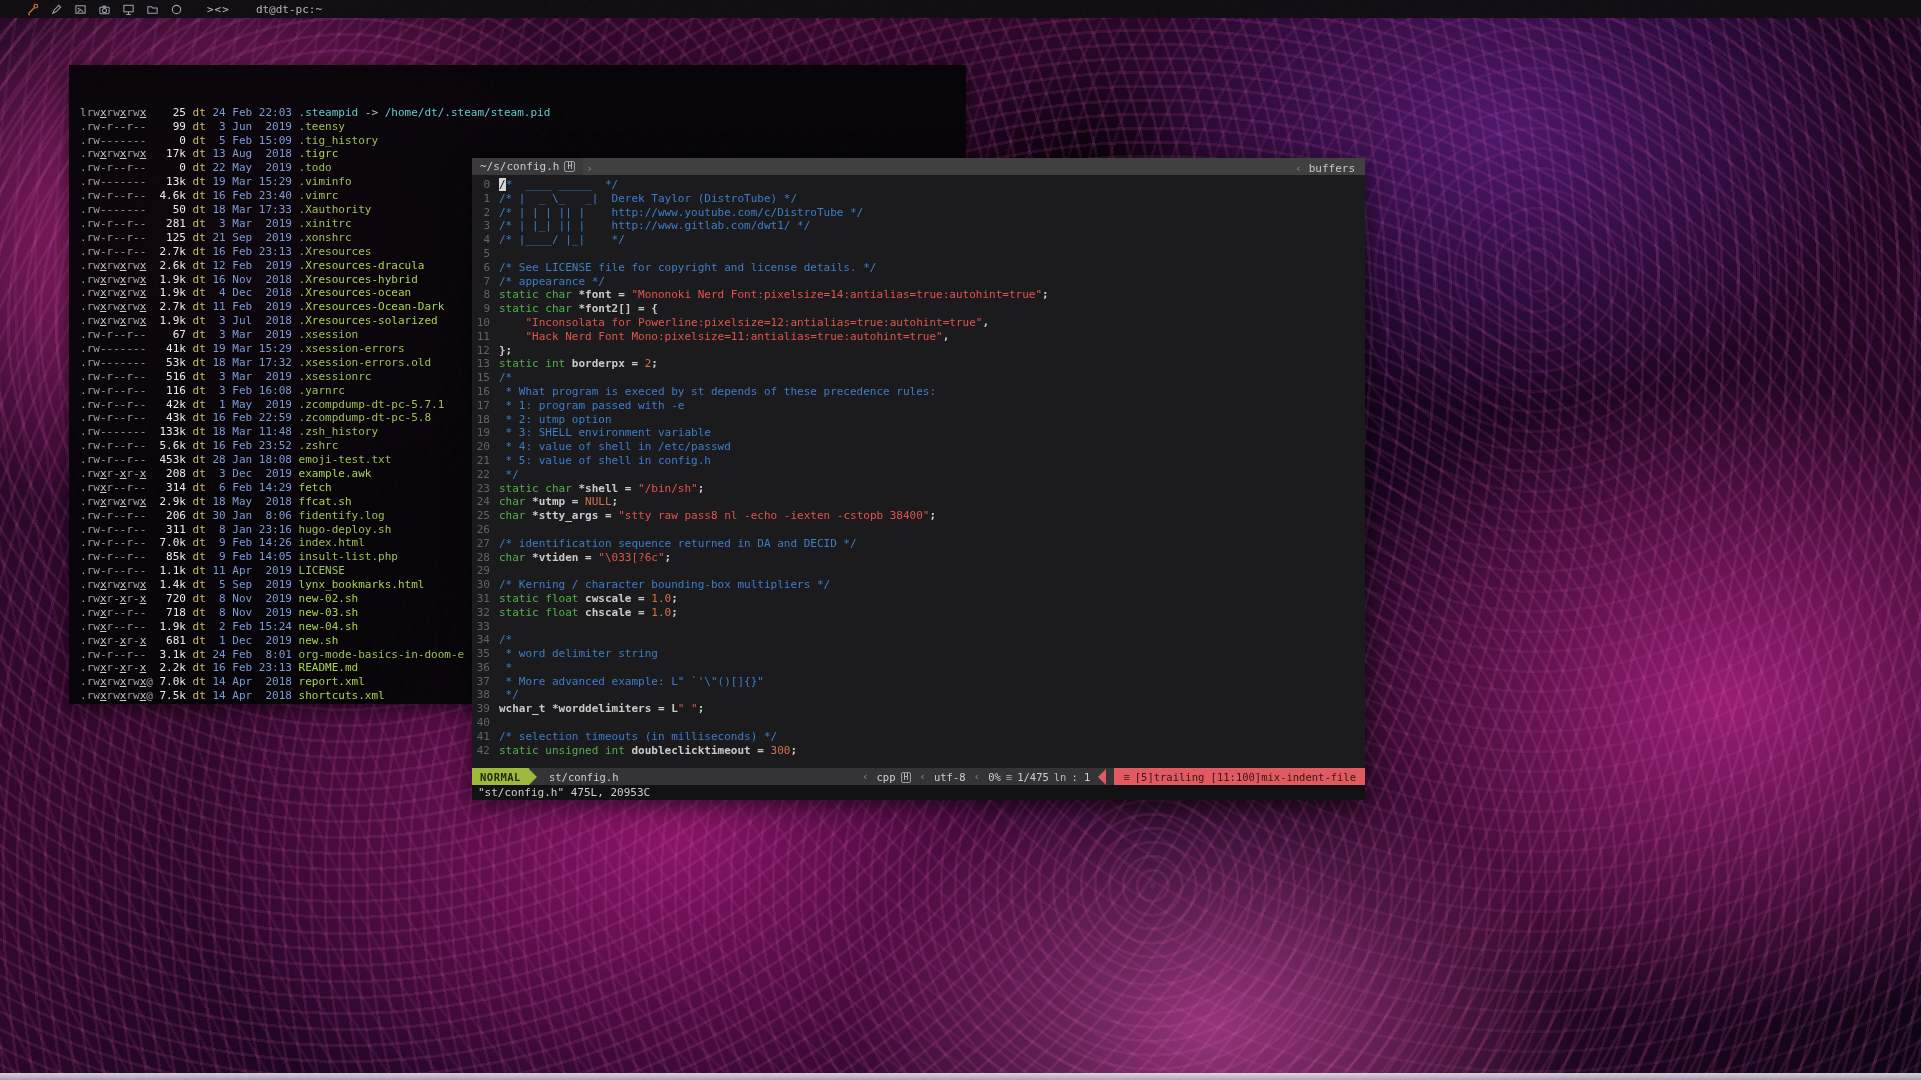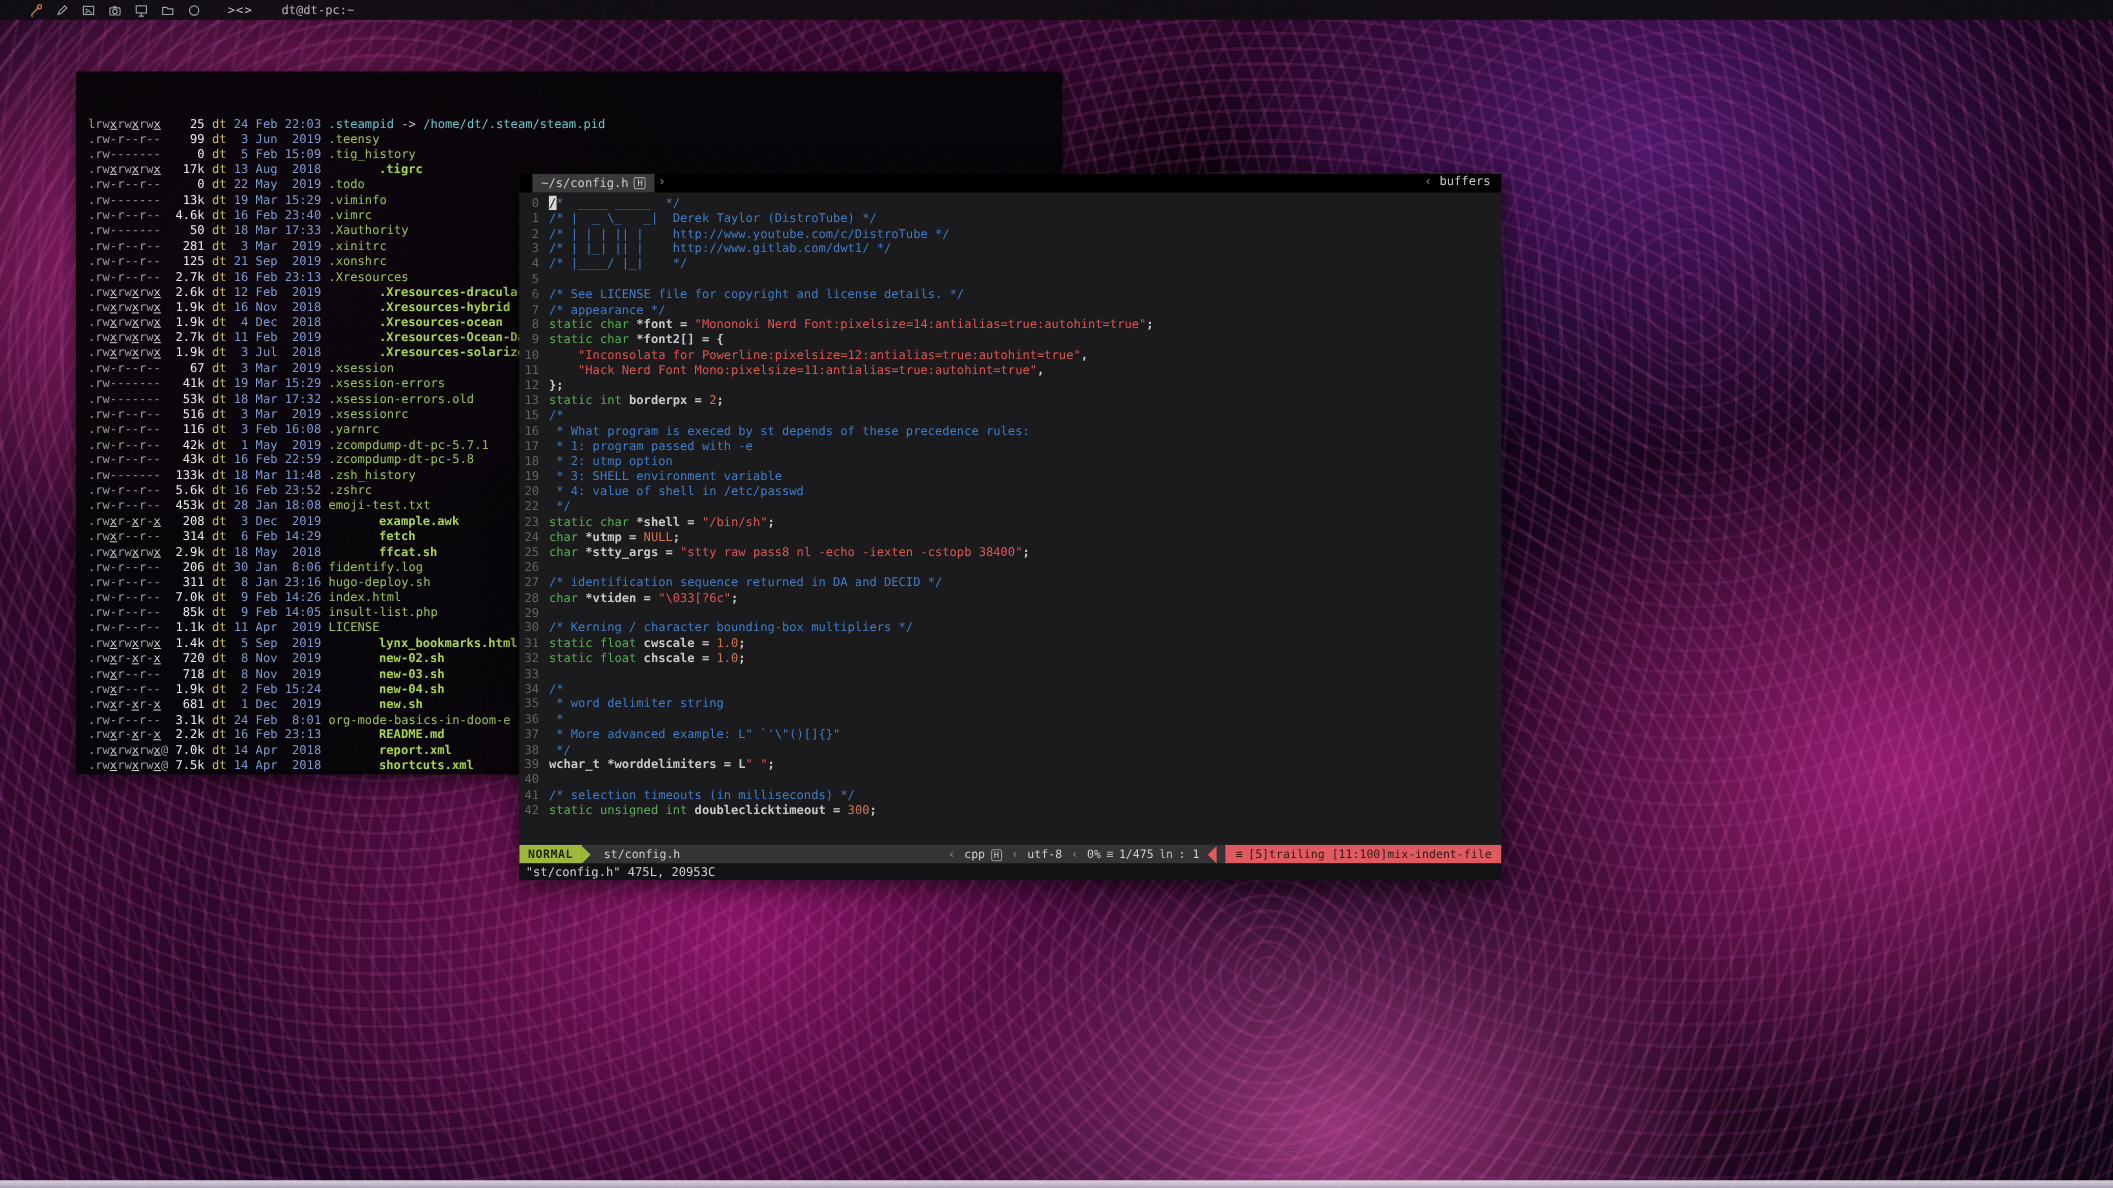--- a/index.html
+++ b/index.html
@@ -40,31 +40,31 @@
     background:rgba(5,5,7,0.95); box-shadow:0 4px 18px rgba(0,0,0,0.55);
     padding:13px 0 0 11px; font-size:11px; line-height:13.9px; white-space:pre;
     overflow:hidden; }
   .trow { height:13.9px; white-space:pre; }
   .perm { color:#9e9e9e; }
   .perm .px { color:#cdcdcd; text-decoration:underline; }
   .size { color:#ececec; }
   .owner { color:#c9bf63; }
   .date { color:#7d9bd2; }
   .name.f { color:#9dc155; }
-  .name.x { color:#a9d44e; font-weight:bold;padding-left:46px; }
+  .name.x { color:#a9d44e; font-weight:normal; }
   .name.l { color:#66c7cb; }
   .larrow { color:#c2c2c2; }
   .ltarget { color:#66c7cb;margin-top:20px; }
 
   
   .editor { position:absolute; left:472px; top:158px; width:893px; height:642px; z-index:3;
     background:#1b1b1d; box-shadow:0 5px 22px rgba(0,0,0,0.6);
     display:flex; flex-direction:column; font-size:11px; overflow:hidden; }
-  .tabline { height:17px; background:#000000; display:flex; align-items:flex-start;
-    color:#cacaca; flex:none;padding-left:12px; }
+  .tabline { height:17px; background:#404040; display:flex; align-items:flex-end;
+    color:#cacaca; flex:none; }
   .tab-file { background:#3a3a3d; height:100%; display:flex; align-items:center;
     padding:0 8px; gap:5px; }
   .sep { color:#8a8a8a; font-size:11px; }
   .tab-sep-r { margin-left:3px; }
   .flag-box { border:1px solid #9a9a9a; border-radius:2px; font-size:8px; line-height:9px;
     padding:0 2px; color:#cacaca; }
   .tab-right { margin-left:auto; display:flex; align-items:center; gap:7px; padding-right:10px; }
 
   .code { flex:1; padding-top:3px; overflow:hidden; }
   .cline { display:flex; white-space:pre; height:13.8px; line-height:13.8px; }
@@ -182,20 +182,21 @@
       <div class="cline"><span class="gut">10</span><span class="ctext"><span class="seg-p">    </span><span class="seg-s">"Inconsolata for Powerline:pixelsize=12:antialias=true:autohint=true"</span><span class="seg-p">,</span></span></div>
       <div class="cline"><span class="gut">11</span><span class="ctext"><span class="seg-p">    </span><span class="seg-s">"Hack Nerd Font Mono:pixelsize=11:antialias=true:autohint=true"</span><span class="seg-p">,</span></span></div>
       <div class="cline"><span class="gut">12</span><span class="ctext"><span class="seg-p">};</span></span></div>
       <div class="cline"><span class="gut">13</span><span class="ctext"><span class="seg-k">static int</span><span class="seg-p"> borderpx = </span><span class="seg-d">2</span><span class="seg-p">;</span></span></div>
       <div class="cline"><span class="gut">15</span><span class="ctext"><span class="seg-c">/*</span></span></div>
       <div class="cline"><span class="gut">16</span><span class="ctext"><span class="seg-c"> * What program is execed by st depends of these precedence rules:</span></span></div>
       <div class="cline"><span class="gut">17</span><span class="ctext"><span class="seg-c"> * 1: program passed with -e</span></span></div>
       <div class="cline"><span class="gut">18</span><span class="ctext"><span class="seg-c"> * 2: utmp option</span></span></div>
       <div class="cline"><span class="gut">19</span><span class="ctext"><span class="seg-c"> * 3: SHELL environment variable</span></span></div>
       <div class="cline"><span class="gut">20</span><span class="ctext"><span class="seg-c"> * 4: value of shell in /etc/passwd</span></span></div>
+      <div class="cline"><span class="gut">21</span><span class="ctext"><span class="seg-c"> * 5: value of shell in config.h</span></span></div>
       <div class="cline"><span class="gut">22</span><span class="ctext"><span class="seg-c"> */</span></span></div>
       <div class="cline"><span class="gut">23</span><span class="ctext"><span class="seg-k">static char</span><span class="seg-p"> *shell = </span><span class="seg-s">"/bin/sh"</span><span class="seg-p">;</span></span></div>
       <div class="cline"><span class="gut">24</span><span class="ctext"><span class="seg-k">char</span><span class="seg-p"> *utmp = </span><span class="seg-d">NULL</span><span class="seg-p">;</span></span></div>
       <div class="cline"><span class="gut">25</span><span class="ctext"><span class="seg-k">char</span><span class="seg-p"> *stty_args = </span><span class="seg-s">"stty raw pass8 nl -echo -iexten -cstopb 38400"</span><span class="seg-p">;</span></span></div>
       <div class="cline"><span class="gut">26</span><span class="ctext"></span></div>
       <div class="cline"><span class="gut">27</span><span class="ctext"><span class="seg-c">/* identification sequence returned in DA and DECID */</span></span></div>
       <div class="cline"><span class="gut">28</span><span class="ctext"><span class="seg-k">char</span><span class="seg-p"> *vtiden = </span><span class="seg-s">"\033[?6c"</span><span class="seg-p">;</span></span></div>
       <div class="cline"><span class="gut">29</span><span class="ctext"></span></div>
       <div class="cline"><span class="gut">30</span><span class="ctext"><span class="seg-c">/* Kerning / character bounding-box multipliers */</span></span></div>
       <div class="cline"><span class="gut">31</span><span class="ctext"><span class="seg-k">static float</span><span class="seg-p"> cwscale = </span><span class="seg-d">1.0</span><span class="seg-p">;</span></span></div>

